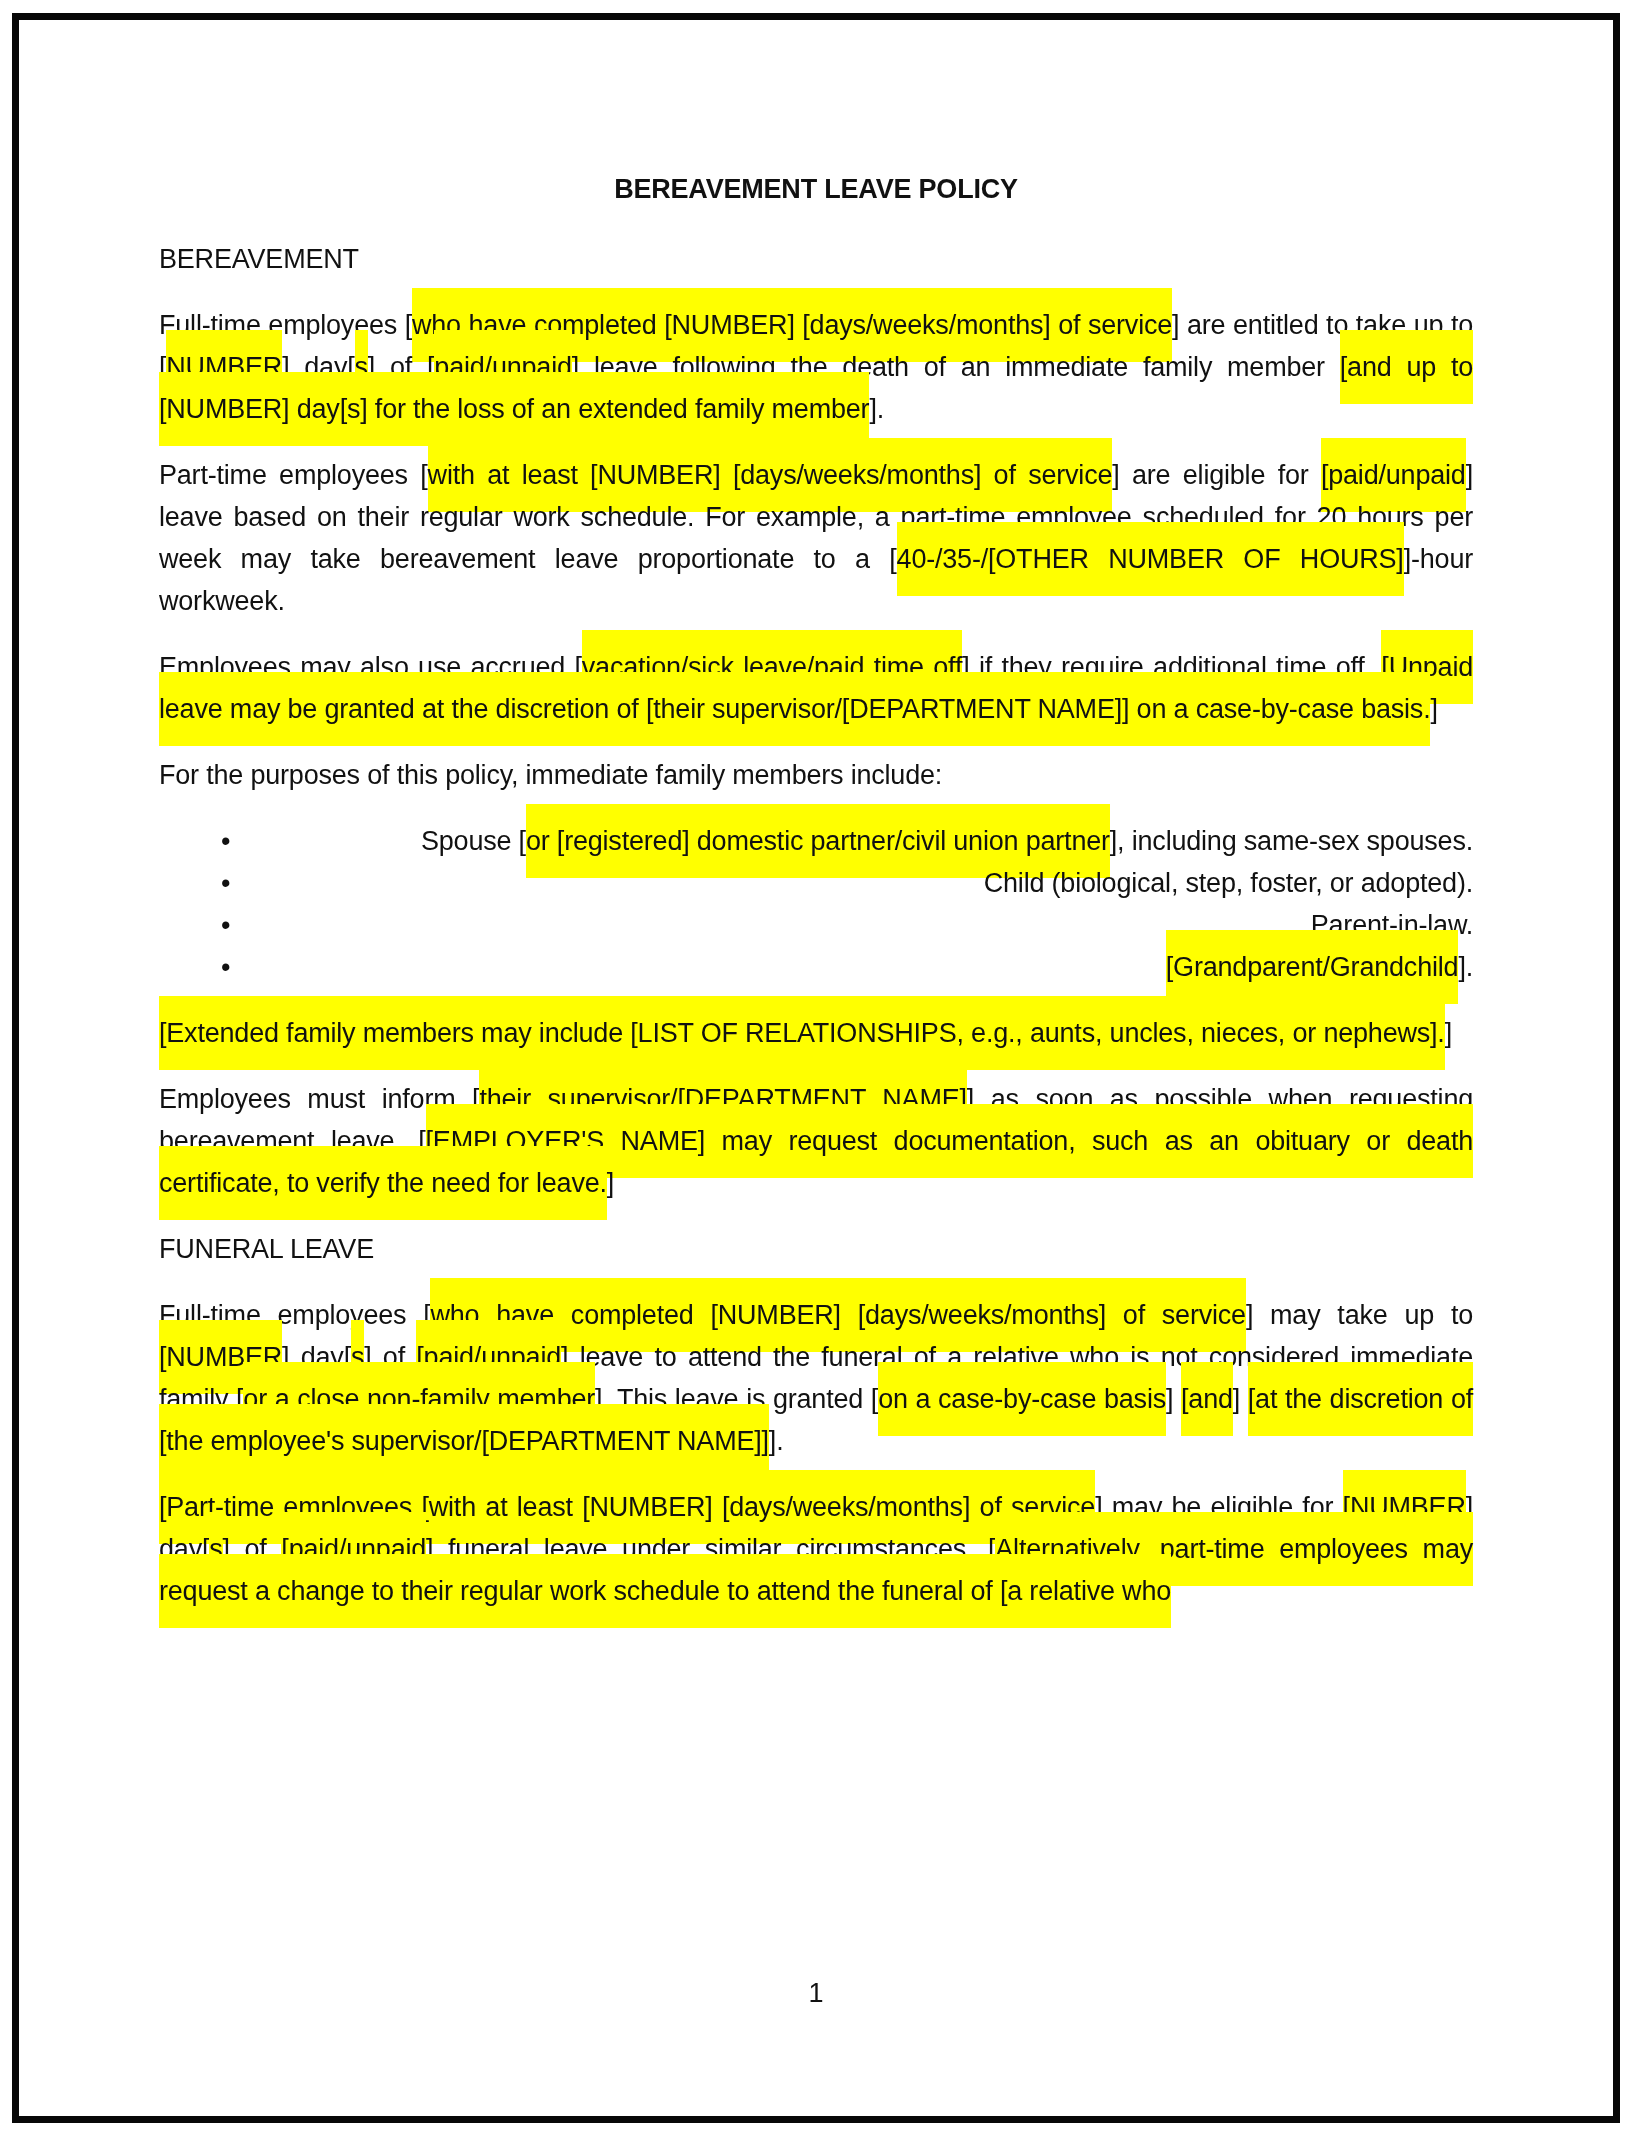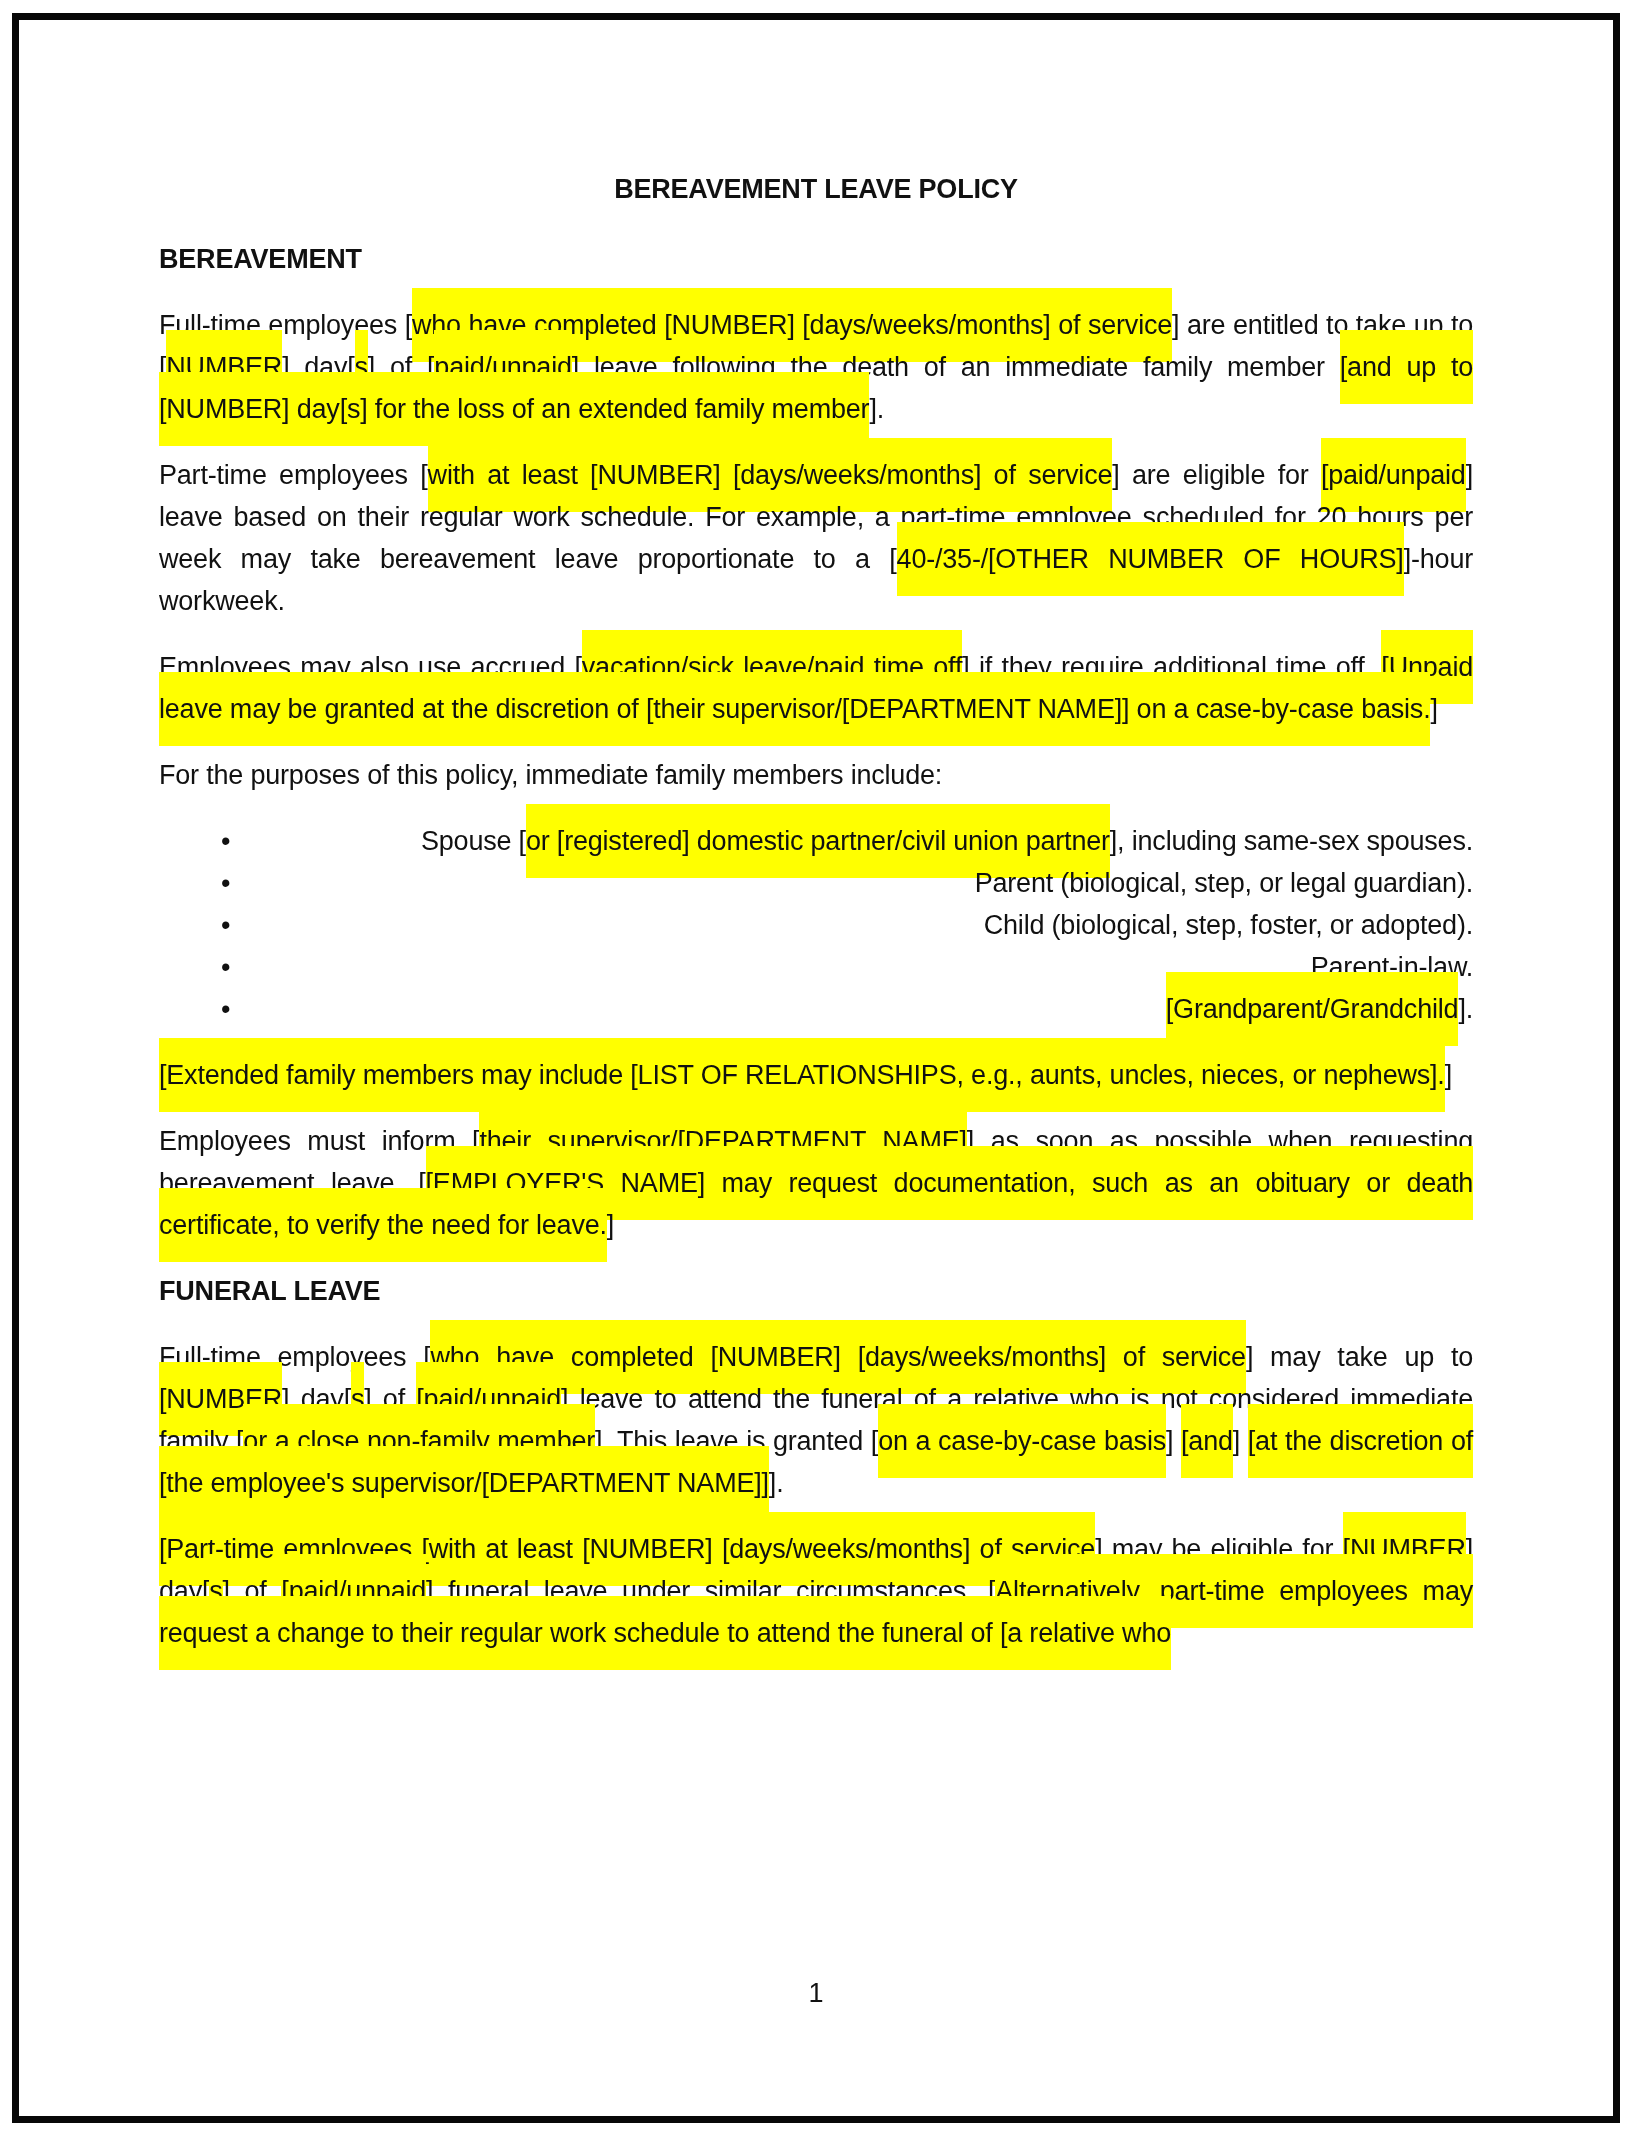--- a/index.html
+++ b/index.html
@@ -32,21 +32,21 @@
     letter-spacing: -0.2px;
   }
   .doc-title {
     text-align: center;
     font-weight: bold;
     font-size: 27px;
     margin: 0 0 28px 0;
   }
   .content h2 {
     font-size: 27px;
-    font-weight: bold;
+    font-weight: normal;
     margin: 0 0 24px 0;
     text-align: left;
   }
   .content p {
     margin: 0 0 24px 0;
     text-align: justify;
   }
   .content ul {
     list-style: none;
     margin: 0 0 24px 0;
@@ -83,21 +83,20 @@
   <div class="content">
     <div class="doc-title">BEREAVEMENT LEAVE POLICY</div>
     <div>
         <h2>BEREAVEMENT</h2>
         <p><span>Full-time employees [</span><span class="hl">who have completed [NUMBER] [days/weeks/months] of service</span><span>] are entitled to take up to [</span><span class="hl">NUMBER</span><span>] day[</span><span class="hl">s</span><span>] of [</span><span class="hl">paid/unpaid</span><span>] leave following the death of an immediate family member </span><span class="hl">[and up to [NUMBER] day[s] for the loss of an extended family member</span><span>].</span></p>
         <p><span>Part-time employees [</span><span class="hl">with at least [NUMBER] [days/weeks/months] of service</span><span>] are eligible for </span><span class="hl">[paid/unpaid</span><span>] leave based on their regular work schedule. For example, a part-time employee scheduled for 20 hours per week may take bereavement leave proportionate to a [</span><span class="hl">40-/35-/[OTHER NUMBER OF HOURS]</span><span>]-hour workweek.</span></p>
         <p><span>Employees may also use accrued [</span><span class="hl">vacation/sick leave/paid time off</span><span>] if they require additional time off. </span><span class="hl">[Unpaid leave may be granted at the discretion of [their supervisor/[DEPARTMENT NAME]] on a case-by-case basis.</span><span>]</span></p>
         <p><span>For the purposes of this policy, immediate family members include:</span></p>
         <ul>
           <li><span>Spouse [</span><span class="hl">or [registered] domestic partner/civil union partner</span><span>], including same-sex spouses.</span></li>
-          <li><span>Parent (biological, step, or legal guardian).</span></li>
           <li><span>Child (biological, step, foster, or adopted).</span></li>
           <li><span>Parent-in-law.</span></li>
           <li><span class="hl">[Grandparent/Grandchild</span><span>].</span></li>
         </ul>
         <p><span class="hl">[Extended family members may include [LIST OF RELATIONSHIPS, e.g., aunts, uncles, nieces, or nephews].</span><span>]</span></p>
         <p><span>Employees must inform [</span><span class="hl">their supervisor/[DEPARTMENT NAME]</span><span>] as soon as possible when requesting bereavement leave. [</span><span class="hl">[EMPLOYER'S NAME] may request documentation, such as an obituary or death certificate, to verify the need for leave.</span><span>]</span></p>
         <h2>FUNERAL LEAVE</h2>
         <p><span>Full-time employees [</span><span class="hl">who have completed [NUMBER] [days/weeks/months] of service</span><span>] may take up to </span><span class="hl">[NUMBER</span><span>] day[</span><span class="hl">s</span><span>] of </span><span class="hl">[paid/unpaid</span><span>] leave to attend the funeral of a relative who is not considered immediate family [</span><span class="hl">or a close non-family member</span><span>]. This leave is granted [</span><span class="hl">on a case-by-case basis</span><span>] </span><span class="hl">[and</span><span>] </span><span class="hl">[at the discretion of [the employee's supervisor/[DEPARTMENT NAME]]</span><span>].</span></p>
         <p><span class="hl">[Part-time employees [with at least [NUMBER] [days/weeks/months] of service</span><span>] may be eligible for </span><span class="hl">[NUMBER</span><span>] day[</span><span class="hl">s</span><span>] of </span><span class="hl">[paid/unpaid</span><span>] funeral leave under similar circumstances. [</span><span class="hl">Alternatively, part-time employees may request a change to their regular work schedule to attend the funeral of [a relative who</span></p>
       </div>

